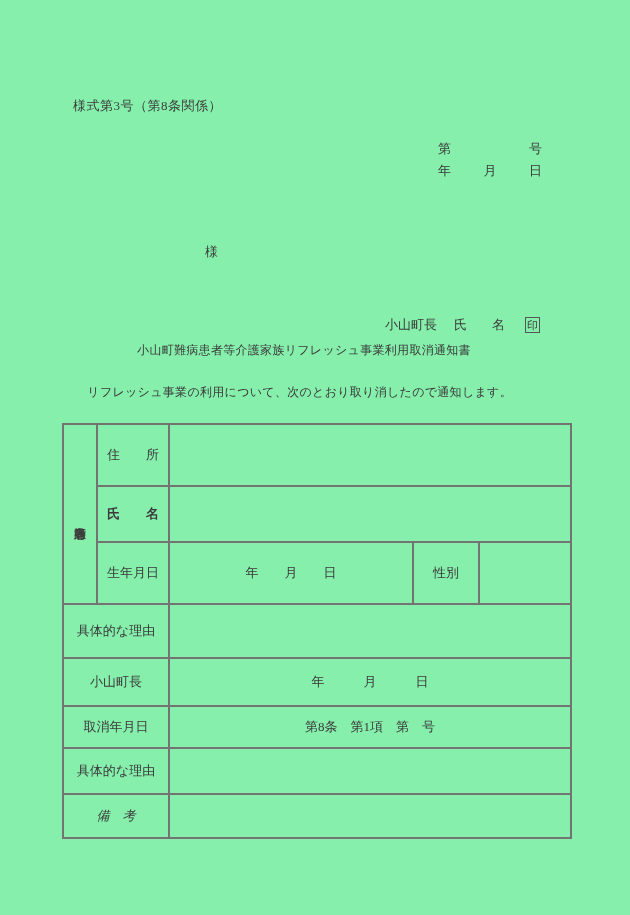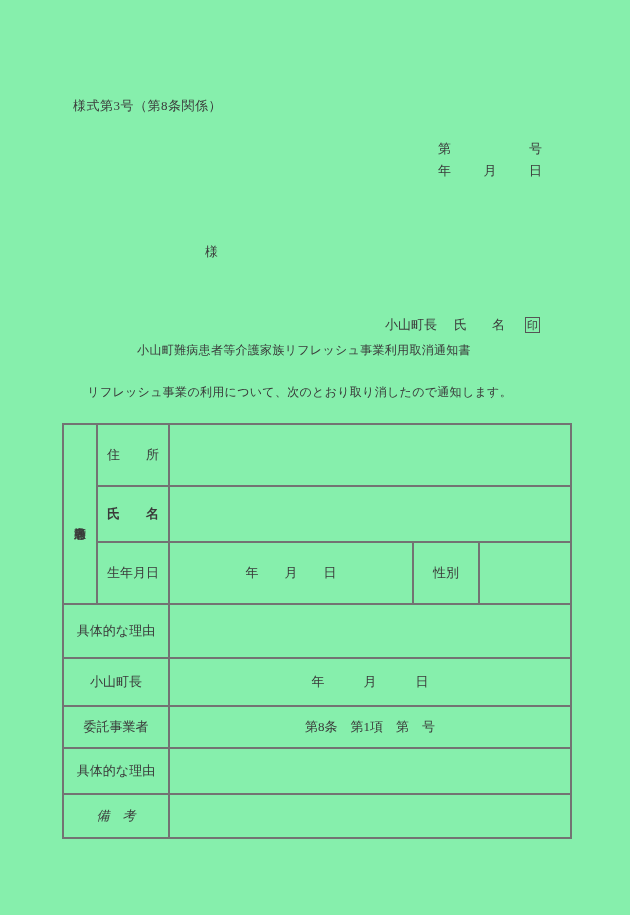--- a/index.html
+++ b/index.html
@@ -138,21 +138,21 @@
       </tr>
       <tr class="r4">
         <td colspan="2">具体的な理由</td>
         <td class="blank" colspan="3"></td>
       </tr>
       <tr class="r5">
         <td colspan="2">小山町長</td>
         <td colspan="3">年　　　月　　　日</td>
       </tr>
       <tr class="r6">
-        <td colspan="2">委託事業者</td>
+        <td colspan="2">取消年月日</td>
         <td colspan="3">第8条　第1項　第　号</td>
       </tr>
       <tr class="r7">
         <td colspan="2">具体的な理由</td>
         <td class="blank" colspan="3"></td>
       </tr>
       <tr class="r8">
         <td colspan="2">備　考</td>
         <td class="blank" colspan="3"></td>
       </tr>

